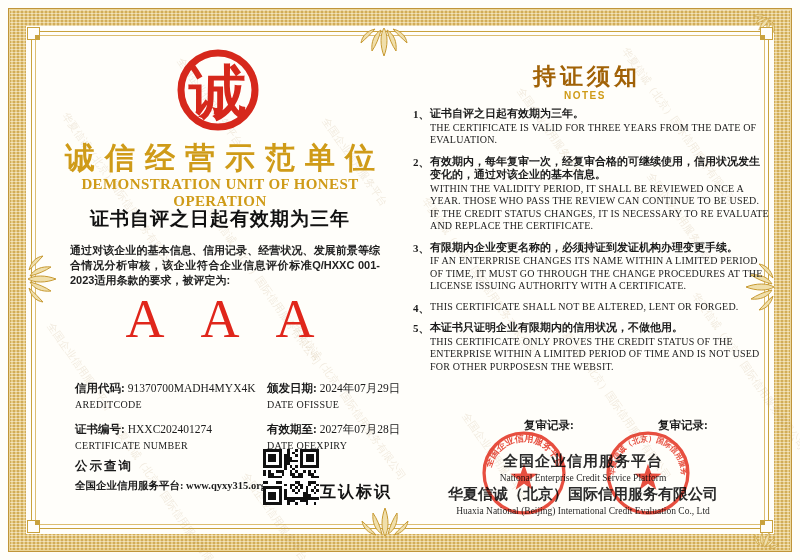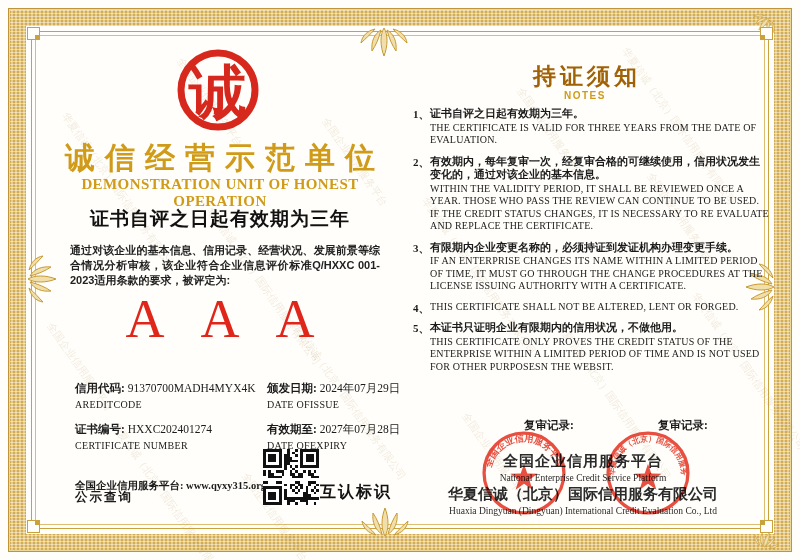--- a/index.html
+++ b/index.html
@@ -36,21 +36,21 @@
     font-size:19px;font-weight:700;letter-spacing:1px;color:#111;}
   .intro{position:absolute;left:70px;top:243px;width:310px;z-index:4;text-align:justify;
     font-family:Liberation Sans, sans-serif;font-weight:700;font-size:11px;line-height:15px;color:#222;}
   .rating{position:absolute;left:40px;top:288px;width:360px;text-align:center;z-index:4;
     font-family:"Liberation Serif",serif;font-size:54px;color:#e0261b;letter-spacing:36px;padding-left:36px;box-sizing:border-box;}
   .cell{position:absolute;z-index:4;}
   .cell .fl{font-family:"Liberation Serif",serif;font-size:11.5px;}
   .cell .fl .lab{font-weight:700;margin-top:48px;}
   .cell .sub{font-family:"Liberation Serif",serif;font-size:10px;margin-top:3px;letter-spacing:.3px;}
   .pub-title{position:absolute;left:75px;top:458px;z-index:4;font-family:"Liberation Serif",serif;
-    font-weight:700;font-size:12.5px;letter-spacing:2px;margin-top:31px;}
+    font-weight:700;font-size:12.5px;letter-spacing:2px;}
   .pub-line{position:absolute;left:75px;top:479px;z-index:4;font-family:"Liberation Serif",serif;
     font-weight:700;font-size:10.5px;}
   .qr{position:absolute;left:263px;top:449px;z-index:4;}
   .cnac{position:absolute;left:322px;top:449px;z-index:4;}
   .cnac-label{position:absolute;left:320px;top:482px;z-index:4;font-weight:700;font-size:16px;
     letter-spacing:2px;font-family:"Liberation Serif",serif;color:#111;}
   
   .notes-title{position:absolute;left:410px;top:61px;width:350px;text-align:center;z-index:4;
     font-size:23px;font-weight:700;color:#a16207;letter-spacing:4px;padding-left:4px;box-sizing:border-box;}
   .notes-sub{position:absolute;left:410px;top:90px;width:350px;text-align:center;z-index:4;
@@ -368,21 +368,21 @@
     </div>
   </div>
 
   <div class="review r1">复审记录:</div>
   <div class="review r2">复审记录:</div>
 
   <div class="footer">
     <div class="f-zh1">全国企业信用服务平台</div>
     <div class="f-en1">National Enterprise Credit Service Platform</div>
     <div class="f-zh2">华夏信诚（北京）国际信用服务有限公司</div>
-    <div class="f-en2">Huaxia Dingyuan (Dingyuan) International Credit Evaluation Co., Ltd</div>
+    <div class="f-en2">Huaxia National (Beijing) International Credit Evaluation Co., Ltd</div>
   </div>
 
   <div class="stamp s1">
     <svg width="86" height="86" viewBox="0 0 84 84">
       <circle cx="42" cy="42" r="39" fill="none" stroke="#e3301f" stroke-width="3.2"></circle>
       <path id="arcL" d="M 9 44 A 33 33 0 0 1 75 44" fill="none"></path>
       <text font-size="9" font-weight="bold" fill="#e3301f" font-family="Liberation Serif, serif">
         <textPath href="#arcL" startOffset="50%" text-anchor="middle">全国企业信用服务平台</textPath>
       </text>
       <polygon points="42,33 45.2,42.6 55.3,42.7 47.2,48.7 50.2,58.3 42,52.5 33.8,58.3 36.8,48.7 28.7,42.7 38.8,42.6" fill="#e3301f"></polygon>

